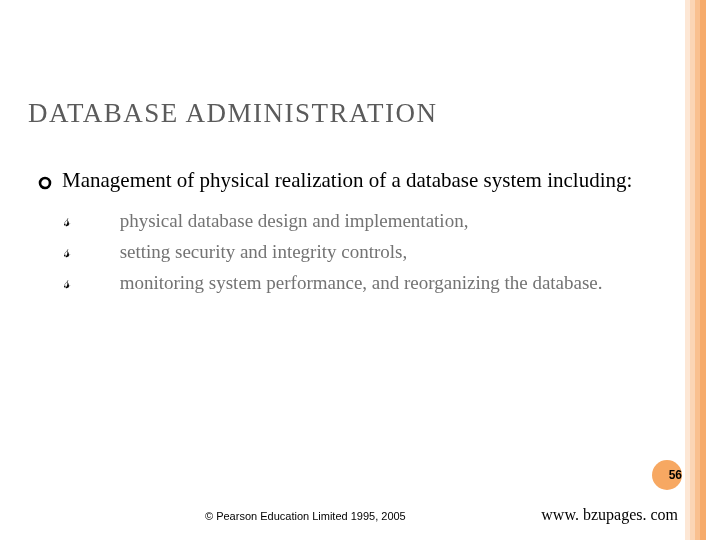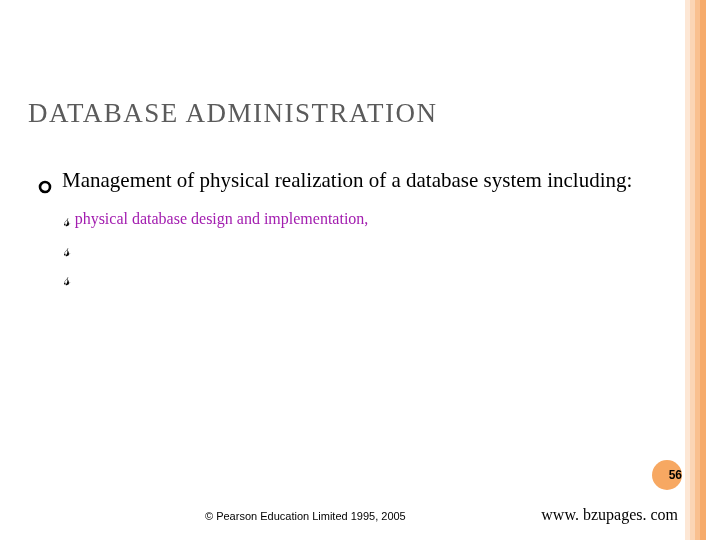--- a/index.html
+++ b/index.html
@@ -41,21 +41,21 @@
     font-weight: normal;
   }
   .content {
     position: absolute;
     top: 166px;
     left: 38px;
     right: 60px;
   }
   .main-item {
     display: flex;
-    align-items: flex-end;
+    align-items: center;
     margin-bottom: 14px;
   }
   .bullet-circle {
     flex: 0 0 auto;
     width: 14px;
     height: 14px;
     margin-top: 6px;
     margin-right: 10px;
     display: inline-block;
   }
@@ -68,23 +68,24 @@
   .sublist {
     margin-left: 26px;
     margin-top: 4px;
   }
   .sub-item {
     display: flex;
     align-items: flex-start;
     margin-bottom: 4px;
   }
   .sub-text {
-    font-size: 16px;
-    color: #a21caf;
+    font-size: 19px;
+    color: #737373;
     line-height: 1.4;
+    margin-left: 45px;
   }
   .swirl {
     flex: 0 0 auto;
     font-size: 18px;
     color: #000;
     margin-right: 4px;
     line-height: 1.4;
     font-family: 'Times New Roman', serif;
   }
   .page-badge {
@@ -152,23 +153,25 @@
       <span class="main-text">Management of physical realization of a database system including:</span>
     </div>
 
     <div class="sublist">
       <div class="sub-item">
         <span class="swirl">𝓈</span>
         <span class="sub-text">physical database design and implementation,</span>
       </div>
       <div class="sub-item">
         <span class="swirl">𝓈</span>
+        <span class="sub-text">setting security and integrity controls,</span>
       </div>
       <div class="sub-item">
         <span class="swirl">𝓈</span>
+        <span class="sub-text">monitoring system performance, and reorganizing the database.</span>
       </div>
     </div>
   </div>
 
   <div class="page-badge">
     <span>56</span>
   </div>
 
   <div class="footer">
     <span class="copyright">© Pearson Education Limited 1995, 2005</span>

